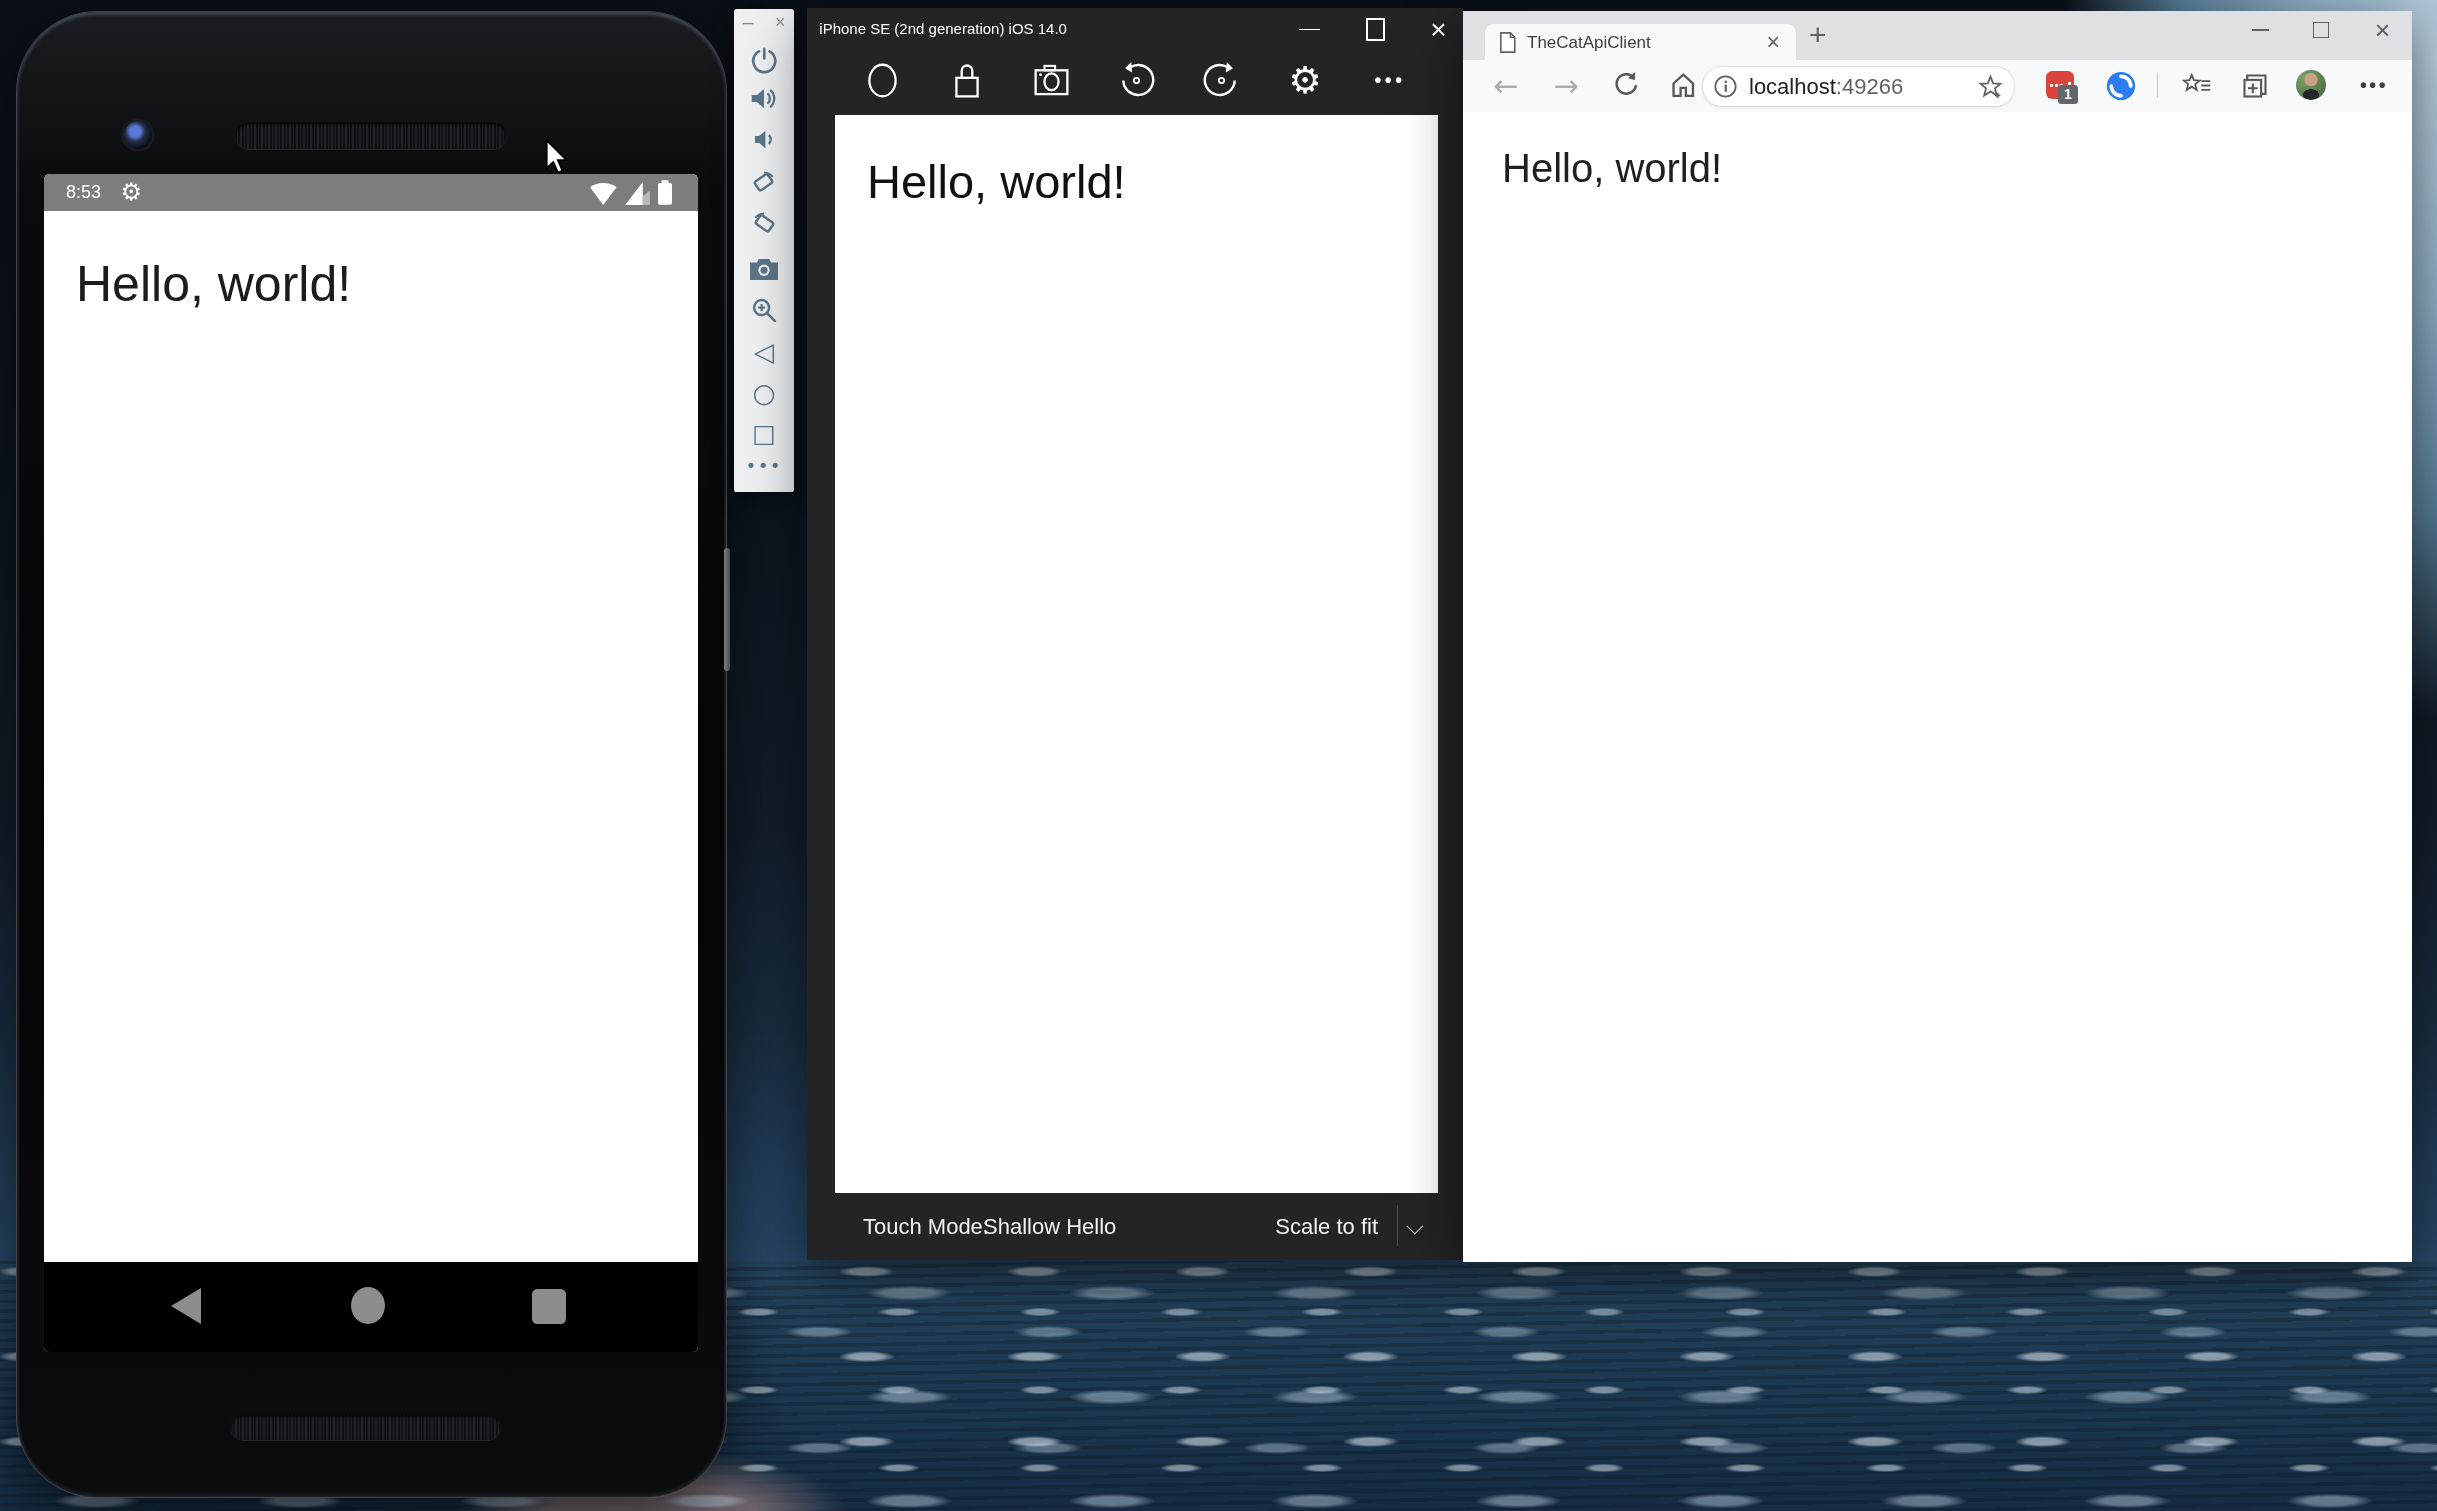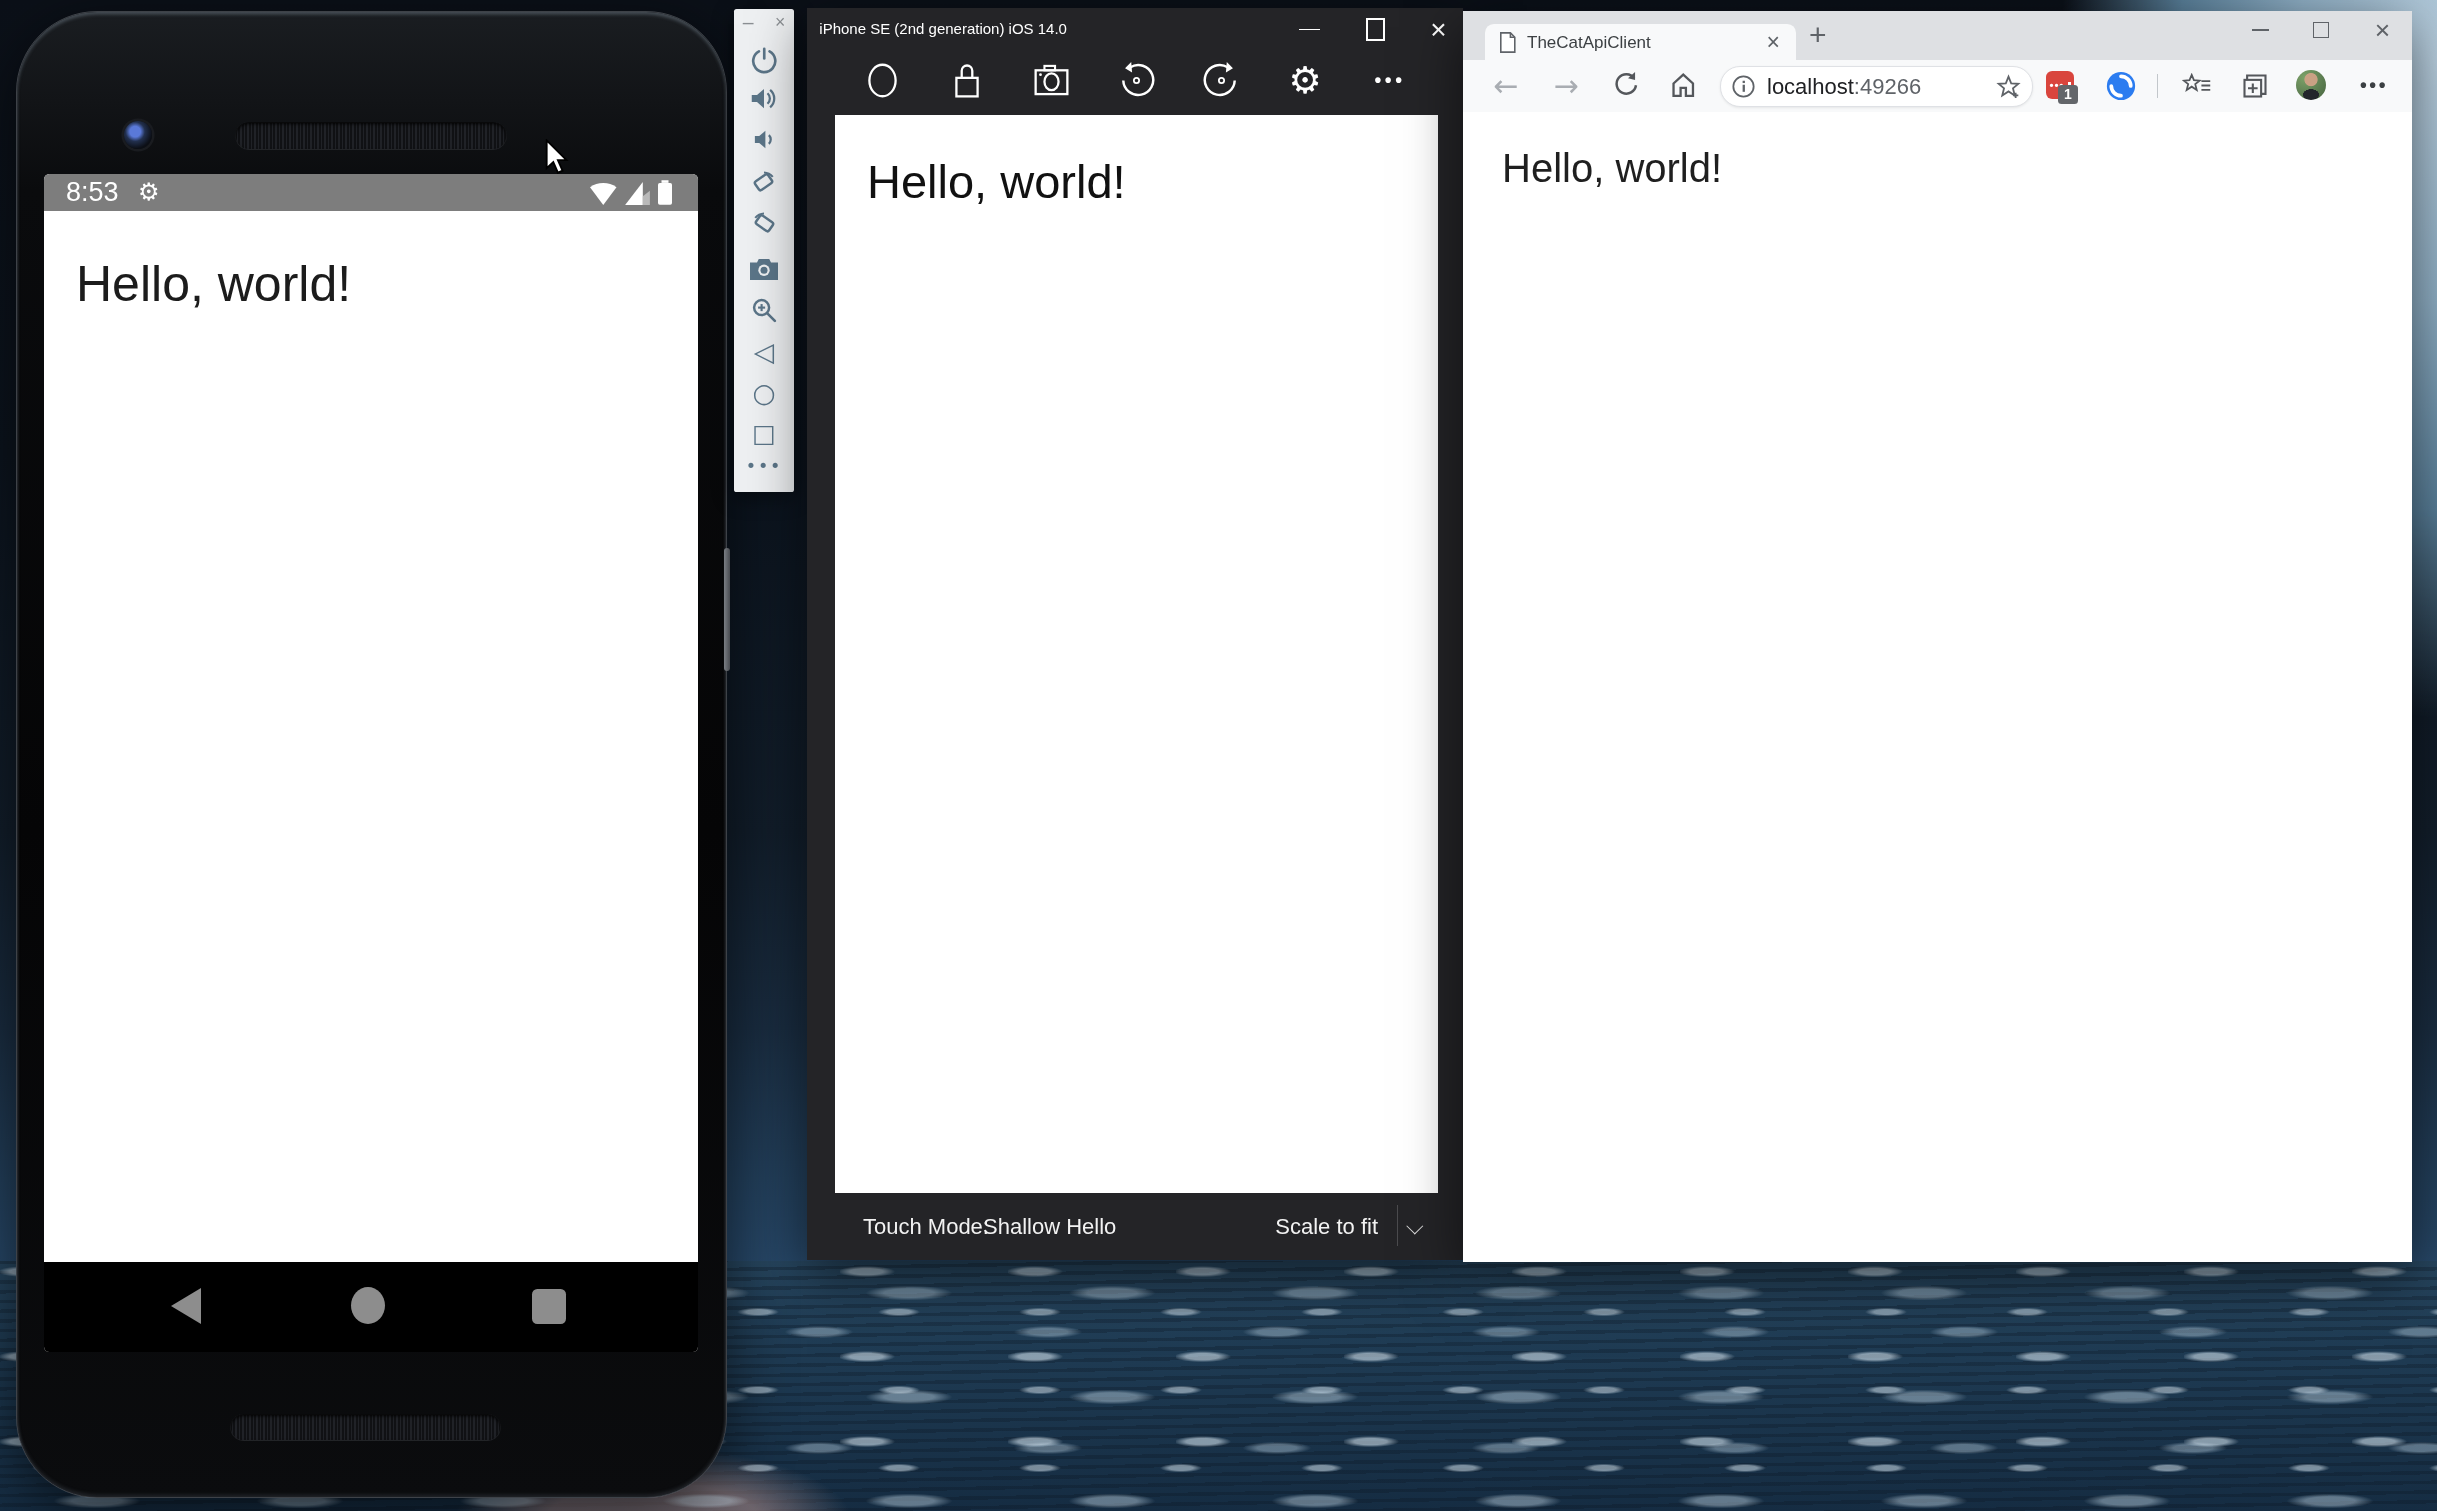--- a/index.html
+++ b/index.html
@@ -36,21 +36,21 @@
     box-shadow:0 0 0 2.6px #1a1c20;}
   .phone-speaker{position:absolute;border-radius:14px;background:#17181b;
     box-shadow:inset 0 1.8px 3.5px #000, inset 0 0 0 0.9px #26282c;
     background-image:repeating-linear-gradient(90deg,#101114 0 1.8px,#202227 1.8px 3.5px);}
   .spk-top{left:218px;top:110px;width:272px;height:28px;}
   .spk-bottom{left:213px;top:1402px;width:271px;height:27px;}
   .side-btn{position:absolute;right:-4.4px;top:536px;width:6.2px;height:123px;border-radius:3.5px;
     background:linear-gradient(90deg,#7a7e84,#4a4d52);}
   .screen{position:absolute;left:27px;top:162px;width:654px;height:1178px;background:#fff;border-radius:5.3px;overflow:hidden;}
   .a-status{position:absolute;left:0;top:0;width:100%;height:37px;background:#7d7d7d;display:flex;align-items:center;}
-  .a-time{color:#fff;font-size:27px;margin-left:22px;}
+  .a-time{color:#fff;font-size:18px;margin-left:22px;}
   .a-gear{color:#fff;font-size:24px;margin-left:19.4px;font-family:"DejaVu Sans",sans-serif;line-height:1;}
   .a-right{margin-left:auto;margin-right:26.5px;display:flex;align-items:flex-end;gap:8px;}
   .a-hello{position:absolute;left:32px;top:81px;font-size:50px;color:#1c1c1c;}
   .a-nav{position:absolute;left:0;bottom:0;width:100%;height:90px;background:#000;}
   .nav-back{position:absolute;left:127px;top:26.5px;width:0;height:0;
     border-top:18.5px solid transparent;border-bottom:18.5px solid transparent;border-right:30px solid #8d8d8d;}
   .nav-home{position:absolute;left:307px;top:25.6px;width:34px;height:37px;border-radius:50%;background:#8d8d8d;}
   .nav-square{position:absolute;left:488px;top:27px;width:34px;height:35px;border-radius:5.3px;background:#8d8d8d;}
   
   .emu{position:absolute;left:734px;top:8.8px;width:60px;height:483px;background:#eef0f2;border-radius:2.6px;
@@ -94,21 +94,21 @@
   .b-tab-x{position:absolute;right:16px;top:5.3px;font-size:23px;color:#5f6368;}
   .b-newtab{position:absolute;left:346px;top:7px;font-size:30px;color:#5f6368;font-weight:300;}
   .b-ctl{position:absolute;top:0;height:39px;width:41px;display:flex;align-items:center;justify-content:center;}
   .b-min{left:777px;} .b-maxi{left:837px;} .b-x{left:899px;}
   .b-min i{display:block;width:17.6px;height:1.8px;background:#5f6368;}
   .b-maxi i{display:block;width:14px;height:14px;border:1.8px solid #5f6368;}
   .b-x{color:#5f6368;font-size:26.5px;font-weight:300;}
   .b-toolbar{position:absolute;left:0;top:49px;width:100%;height:52px;background:#f8f9fa;}
   .b-ico{position:absolute;top:0;height:52px;width:42px;margin-left:-21px;display:flex;align-items:center;justify-content:center;}
   .arrow{font-family:"DejaVu Sans",sans-serif;font-size:30px;color:#a9adb2;}
-  .pill{position:absolute;left:257px;top:6.2px;width:311px;height:39px;background:#fff;border:0.9px solid #dfe1e5;
+  .pill{position:absolute;left:239px;top:6.2px;width:311px;height:39px;background:#fff;border:0.9px solid #dfe1e5;
     border-radius:20px;box-shadow:0 0.9px 2.6px rgba(0,0,0,.08);}
   .pill-info{position:absolute;left:10.6px;top:8px;}
   .url{position:absolute;left:46px;top:7px;font-size:22px;color:#202124;white-space:nowrap;}
   .url .port{color:#5f6368;}
   .pill-star{position:absolute;right:10.6px;top:7px;}
   .ext-red{position:absolute;left:583px;top:11.5px;width:28px;height:28px;border-radius:6.2px;background:#d9453d;}
   .ext-red .dots{position:absolute;left:3.5px;bottom:8px;color:#fff;font-size:11.5px;letter-spacing:0.9px;font-weight:bold;}
   .ext-red .bar{position:absolute;right:3.5px;bottom:7px;width:2.6px;height:10.6px;background:#fff;}
   .badge{position:absolute;left:12.3px;top:14px;width:19.4px;height:19.4px;border-radius:3.5px;background:#63666a;
     color:#fff;font-size:14px;font-weight:bold;text-align:center;line-height:19.4px;}

